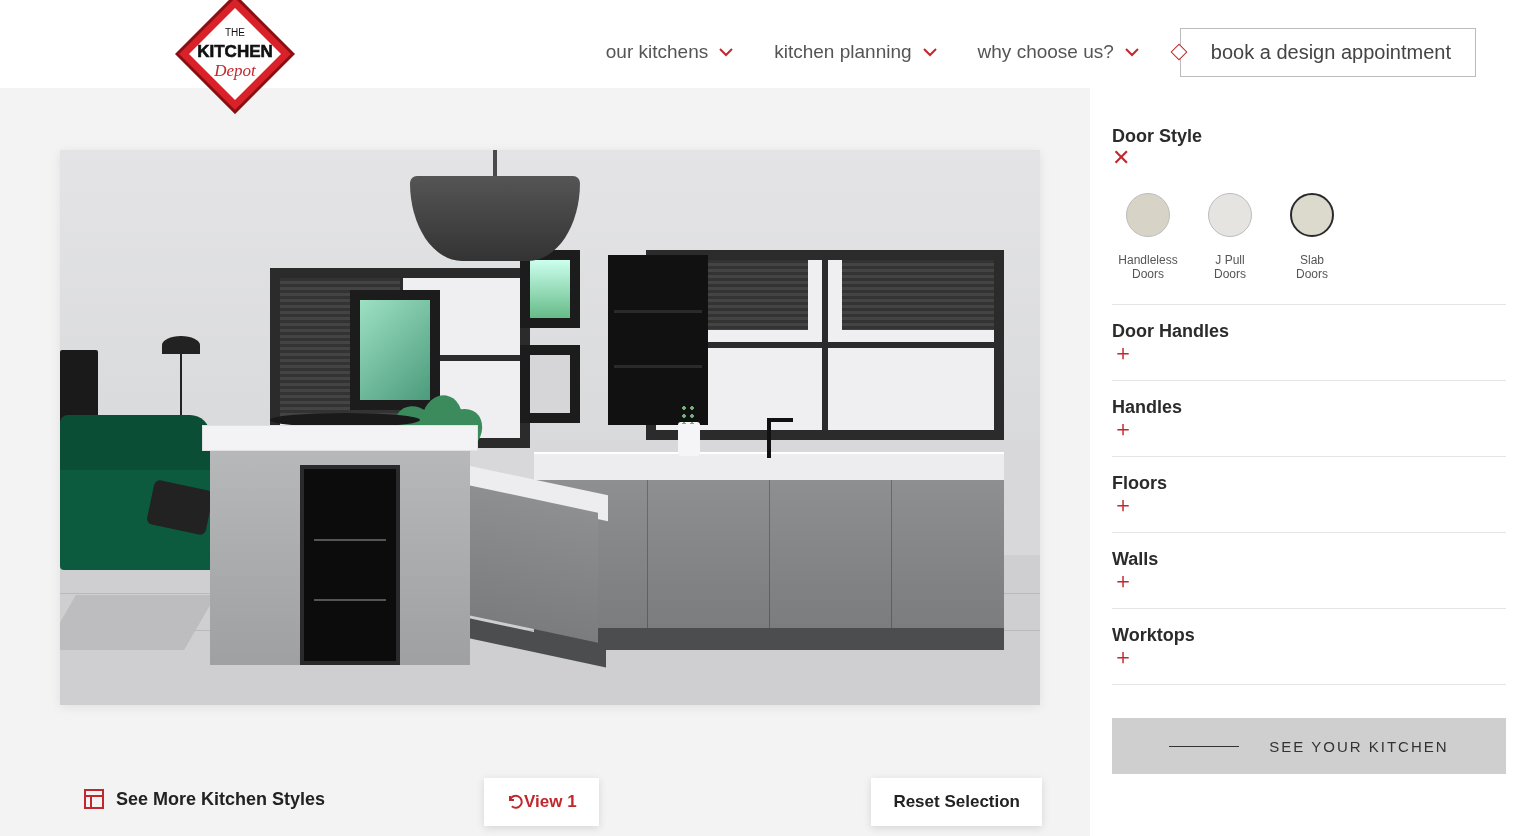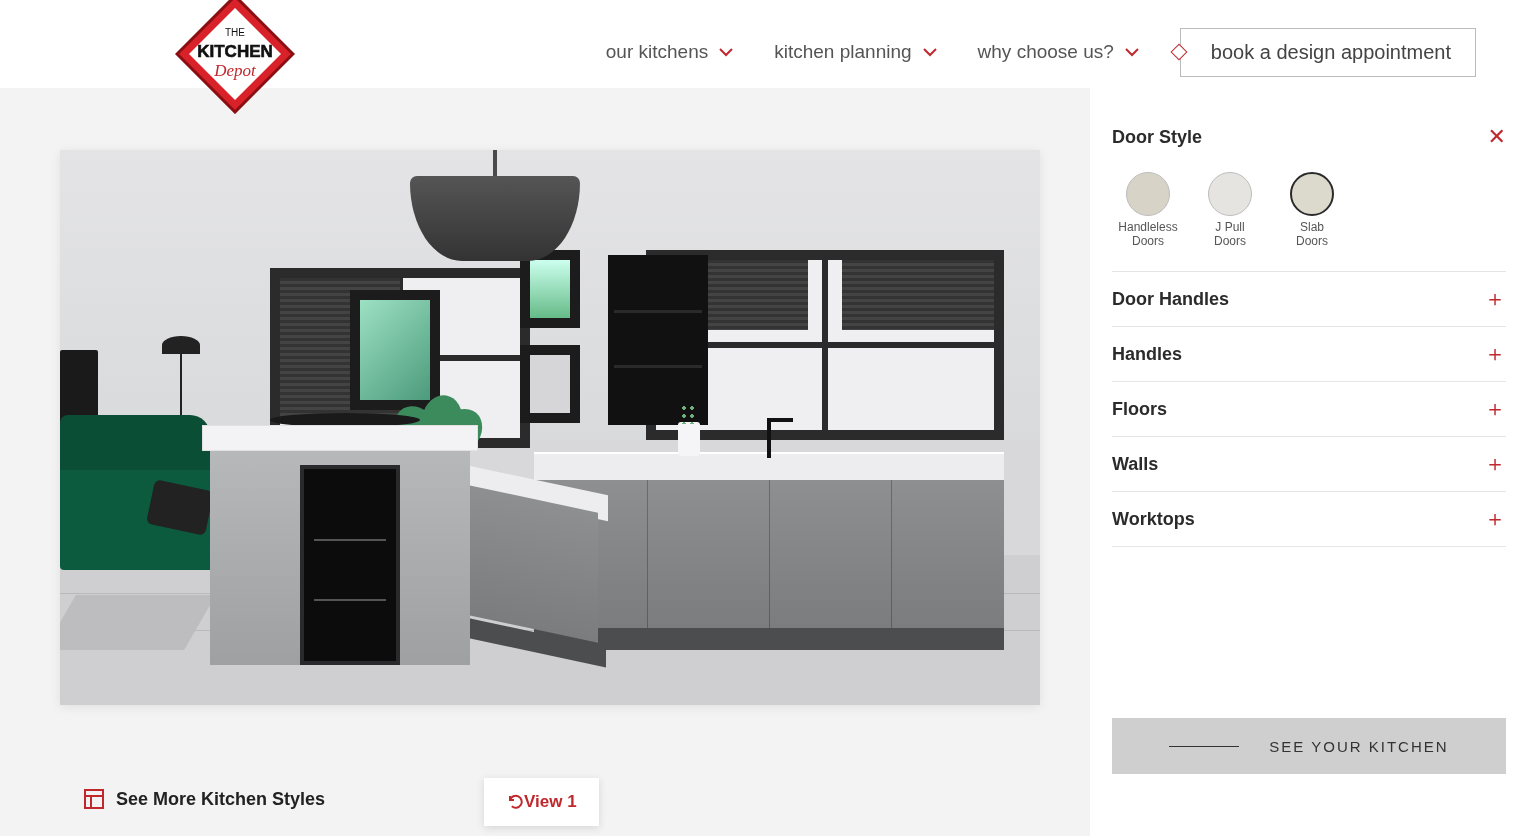--- a/index.html
+++ b/index.html
@@ -92,26 +92,26 @@
   .stools .s1{left:0;} .stools .s2{left:46px;}
   
   .toolbar { position:absolute; left:0; right:0; bottom:0; height:74px; display:flex; align-items:center; padding-left:48px;margin-left:36px;}
   .more-styles { display:flex; align-items:center; gap:12px; font-weight:700; font-size:18px; color:#222; cursor:pointer;}
   .view-group { position:absolute; left:448px; bottom:10px; display:flex; background:#fff; box-shadow:0 2px 8px rgba(0,0,0,.12);height:48px;}
   .view-btn { display:flex; align-items:center; padding:0 22px; font-size:17px; font-weight:600; cursor:pointer;}
   .view-btn.active{color:#c0282d;} .view-btn+.view-btn{border-left:1px solid #ddd;color:#222;}
   .reset-btn { position:absolute; right:48px; bottom:10px; background:#fff; padding:14px 22px; font-size:17px; font-weight:600; color:#222; box-shadow:0 2px 8px rgba(0,0,0,.12); cursor:pointer;}
   
   .panel { padding:22px 30px 0 22px;}
-  .sec-head { display:flex; justify-content:space-between; align-items:flex-end; padding:16px 0; border-bottom:1px solid #e5e5e5; cursor:pointer;}
+  .sec-head { display:flex; justify-content:space-between; align-items:flex-start; padding:16px 0; border-bottom:1px solid #e5e5e5; cursor:pointer;flex-direction:column;}
   .sec-head.noborder{border-bottom:none;}
   .sec-title { font-size:18px; font-weight:700; color:#2b2b2b;}
   .x-icon,.plus-icon{color:#c0282d;font-size:22px;font-weight:400;line-height:1;}
   .swatches { display:flex; gap:22px; padding:8px 0 22px 6px; border-bottom:1px solid #e5e5e5;}
-  .swatch { display:flex; flex-direction:column; align-items:center; gap:4px; cursor:pointer; font-size:12px; color:#555; text-align:center; line-height:1.2; width:60px;}
+  .swatch { display:flex; flex-direction:column; align-items:center; gap:16px; cursor:pointer; font-size:12px; color:#555; text-align:center; line-height:1.2; width:60px;}
   .swatch .dot{width:44px;height:44px;border-radius:50%;border:1px solid #bdbdbd;}
   .swatch.sel .dot{border:2px solid #2b2b2b;}
   .dot.c1{background:#d7d3c7;} .dot.c2{background:#e5e4e0;} .dot.c3{background:#dcd9cd;}
   .summary-btn { position:absolute; left:22px; right:30px; bottom:62px; height:56px; background:#cfcfcf; display:flex; align-items:center; justify-content:center; gap:30px; font-size:15px; letter-spacing:2px; color:#333; cursor:pointer;}
   .summary-btn .line{width:70px;height:1px;background:#333;}
   .layout-icon{width:20px;height:20px;}
 </style>
 </head>
 <body>
 
@@ -235,20 +235,23 @@
       </div>
       <div class="view-group">
         <div class="view-btn active">
           <svg width="18" height="18" viewBox="0 0 18 18">
               <path d="M4 3v4h4" fill="none" stroke="#c0282d" stroke-width="2"></path>
               <path d="M4 7a6 6 0 1 1 1.8 6.3" fill="none" stroke="#c0282d" stroke-width="2"></path>
             </svg>
           <span>View 1</span>
         </div>
       </div>
+      <div class="reset-btn">
+        <span>Reset Selection</span>
+      </div>
     </div>
   </div>
 
   <div class="right">
     <div class="panel">
       <div class="sec-head noborder">
         <span class="sec-title">Door Style</span>
         <span class="x-icon">✕</span>
       </div>
       <div class="swatches">

